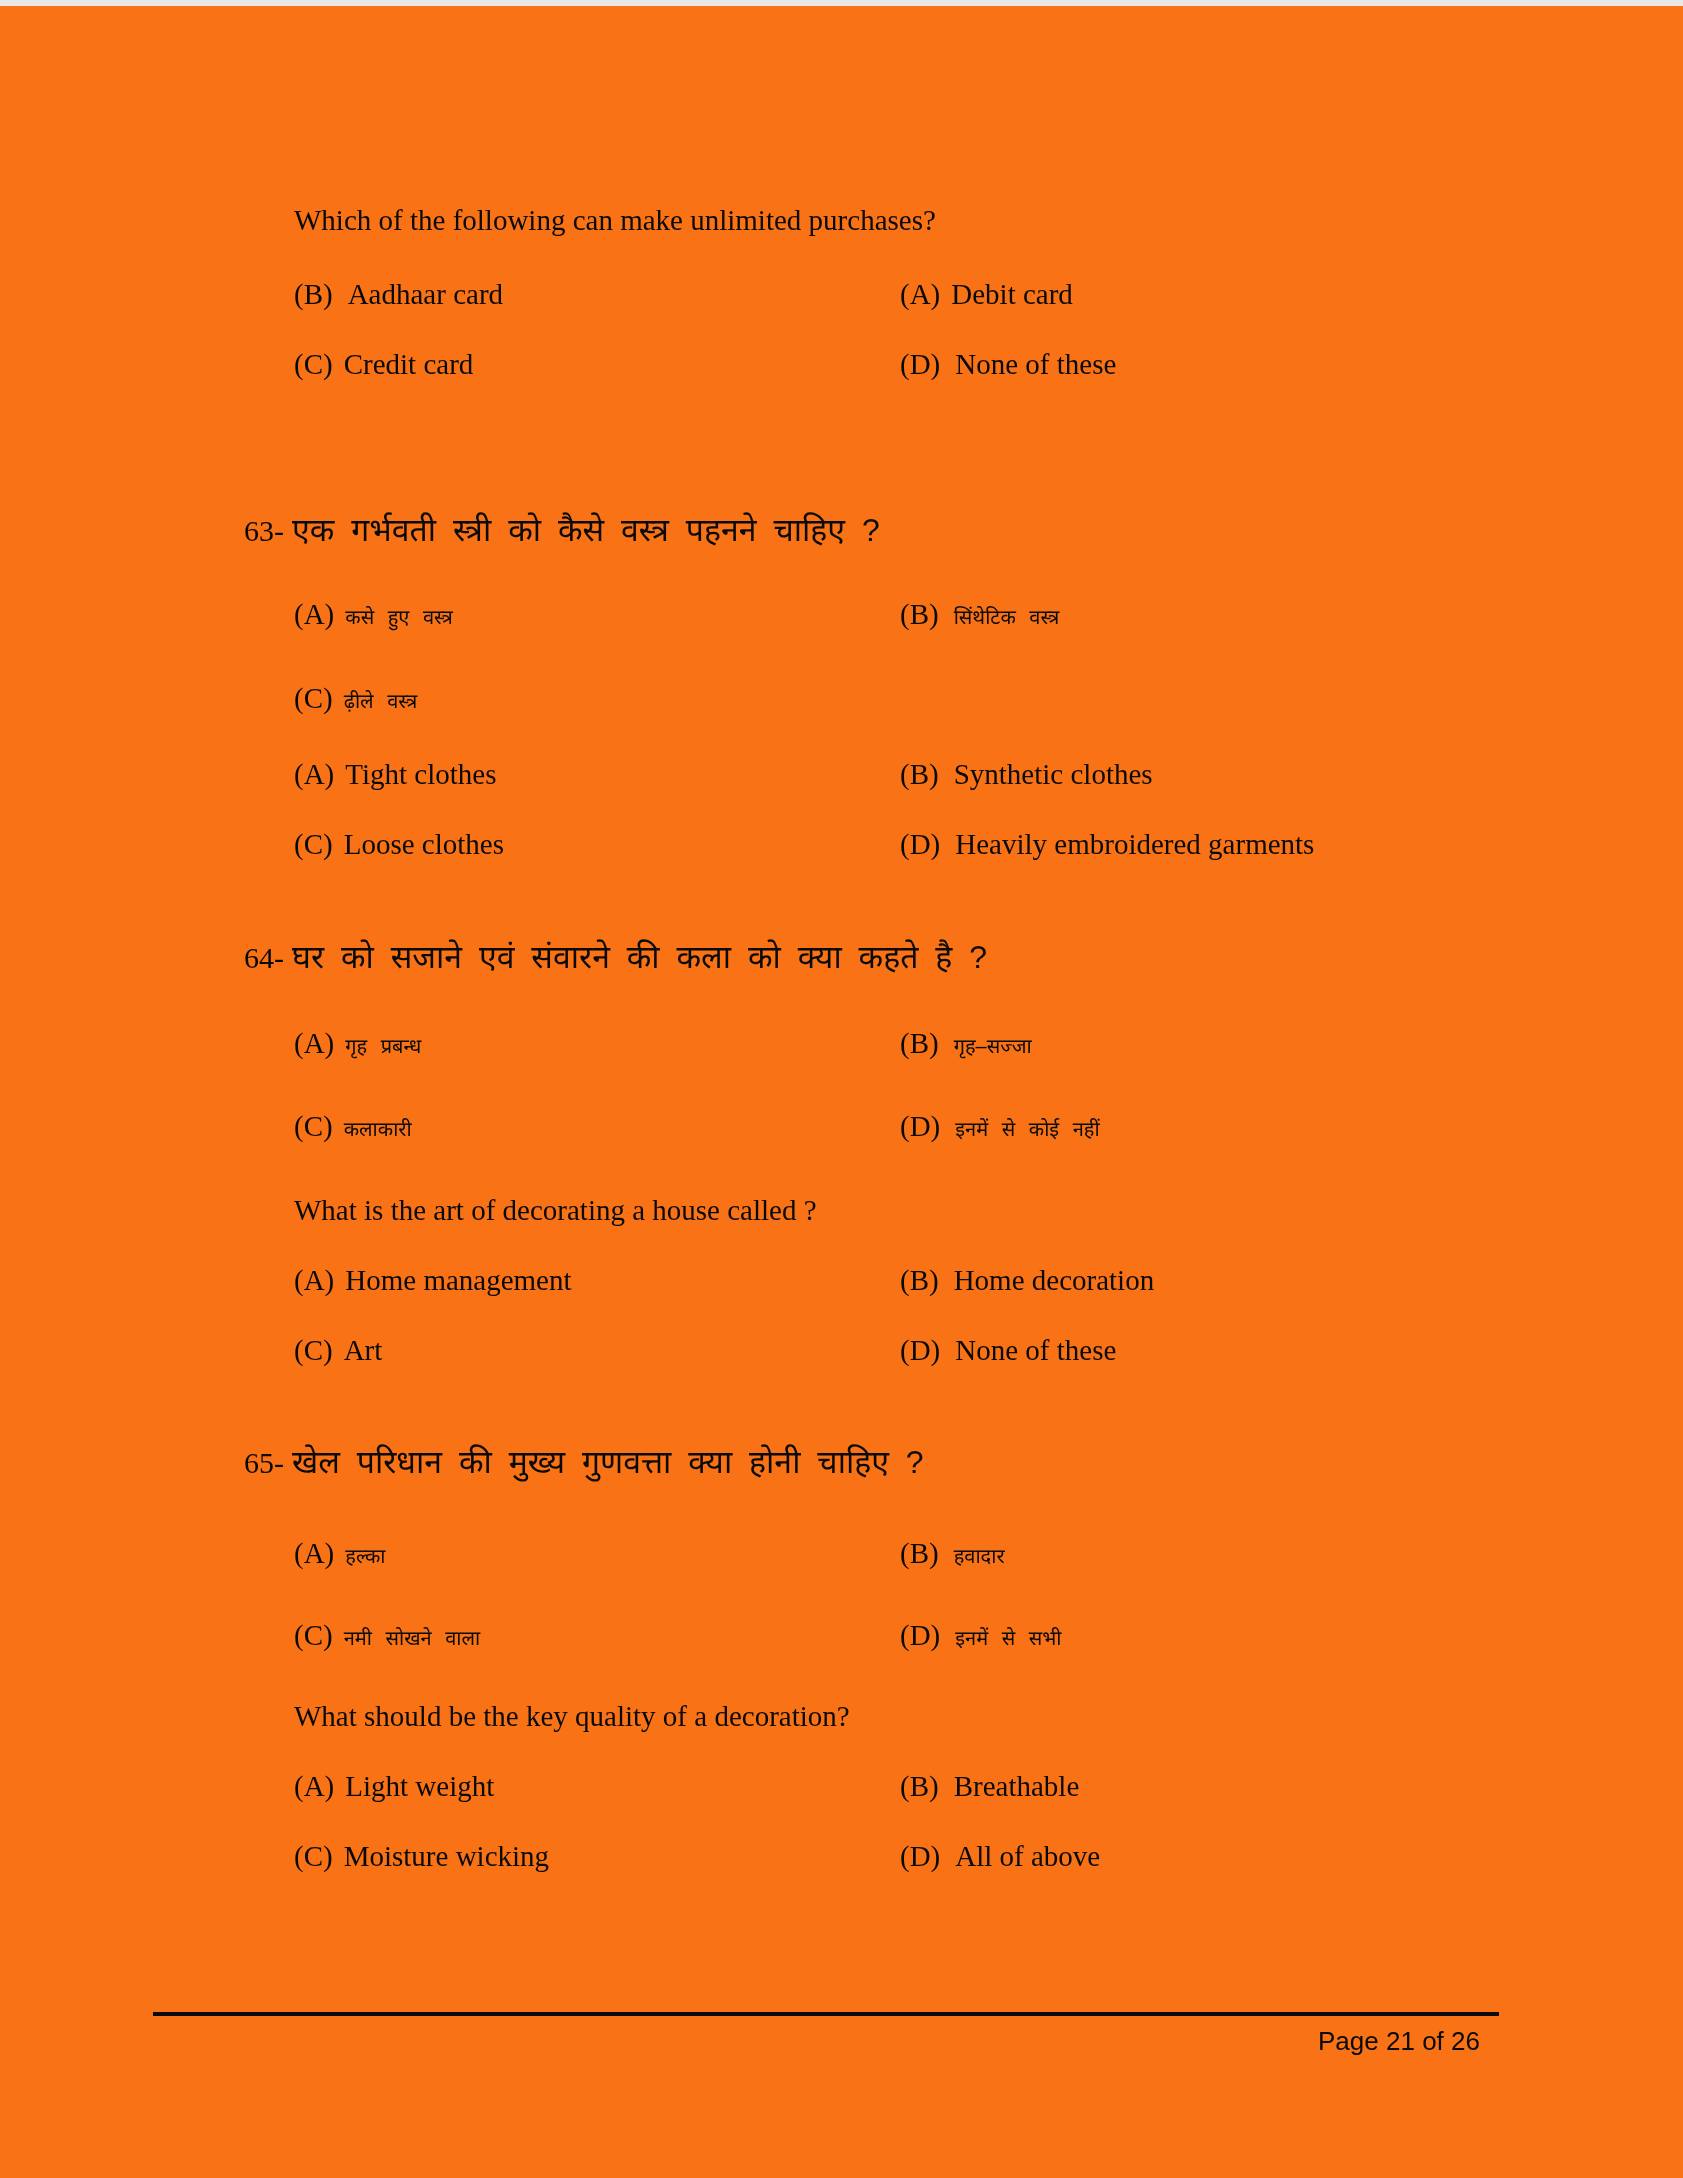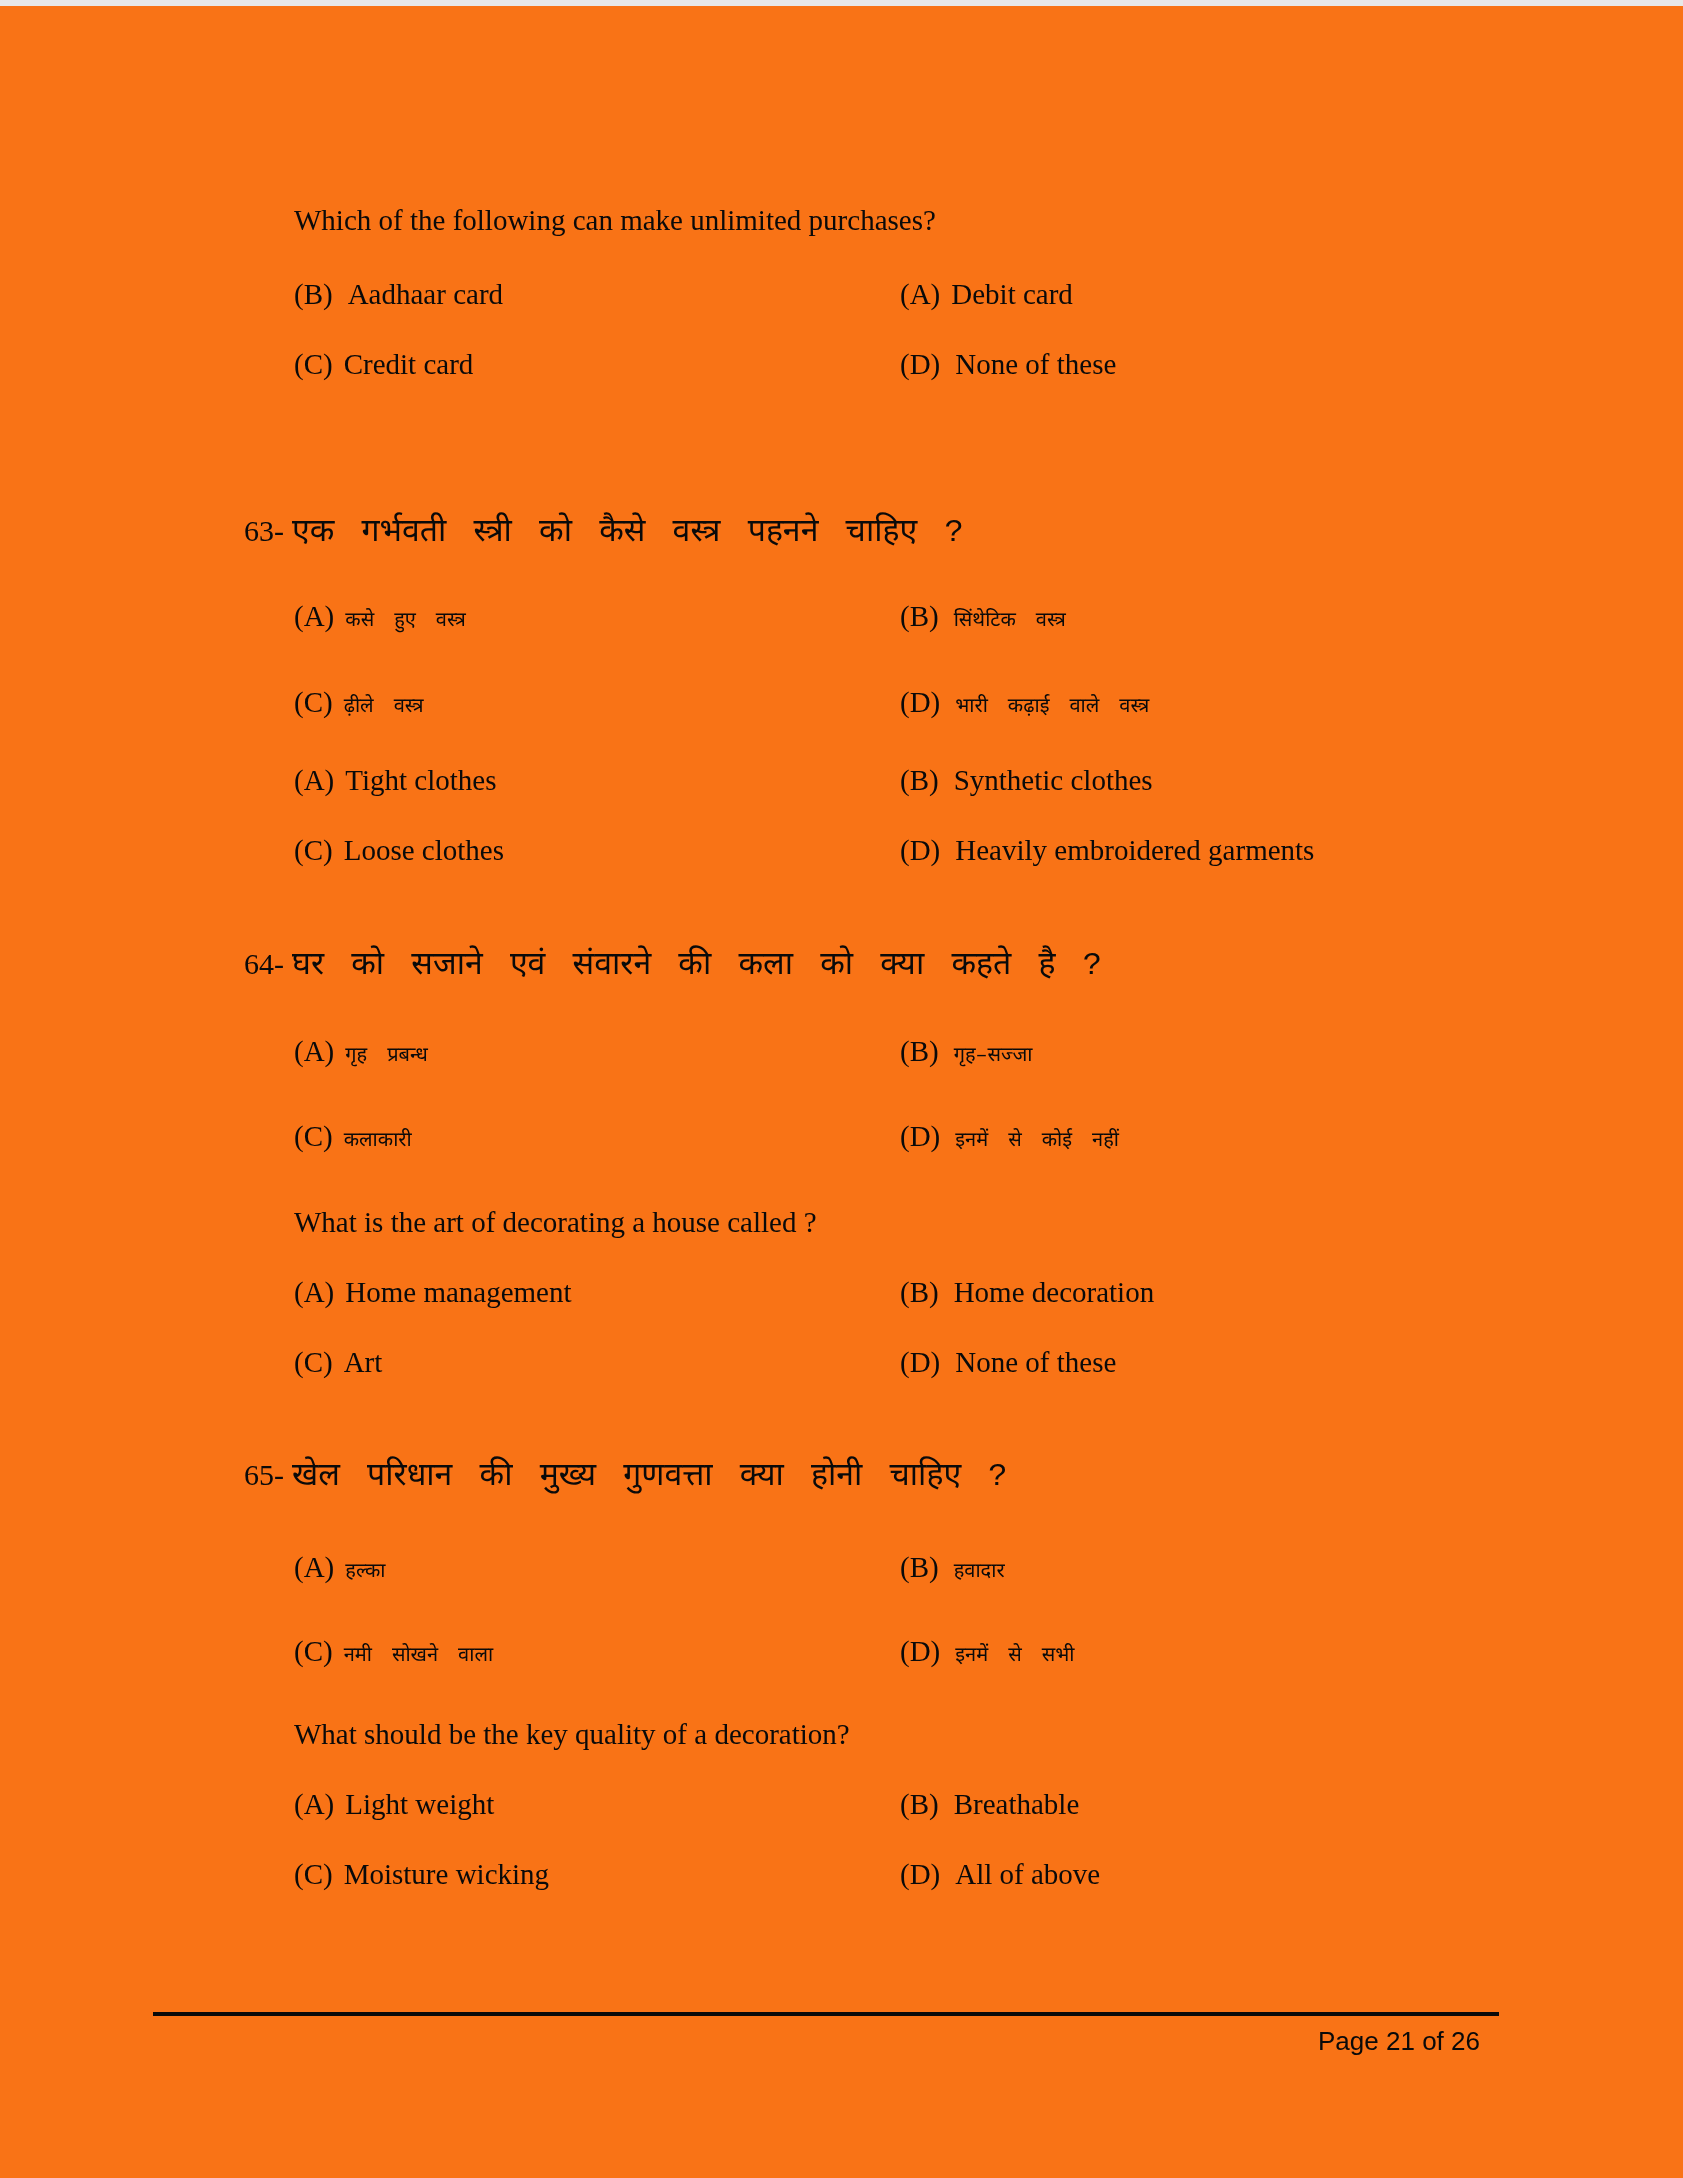--- a/index.html
+++ b/index.html
@@ -28,21 +28,21 @@
     font-size: 29px;
     line-height: 40px;
     margin-left: 50px;
   }
   .q-num {
     font-family: "Liberation Serif", "DejaVu Serif", serif;
     font-size: 30px;
     margin-right: 8px;
   }
   .q-text-hi, .opt-text-hi {
-    font-family: Liberation Mono, monospace;
+    font-family: Liberation Sans, sans-serif;
     word-spacing: 8px;
   }
   .opt-row {
     display: grid;
     grid-template-columns: 606px auto;
     margin-left: 50px;
   }
   .opt-row.english { font-size: 29px; line-height: 40px; }
   .opt-row.hindi   { font-size: 29px; line-height: 44px; }
   .opt-row.hindi .opt-text-hi { font-size: 20px; }
@@ -104,23 +104,20 @@
           <span class="opt-label">(A)</span><span class="opt-text-hi">कसे हुए वस्त्र</span>
         </div>
         <div class="opt opt-col-b">
           <span class="opt-label">(B)</span><span class="opt-text-hi">सिंथेटिक वस्त्र</span>
         </div>
       </div>
       <div class="opt-row hindi" style="margin-top:37px">
         <div class="opt">
           <span class="opt-label">(C)</span><span class="opt-text-hi">ढ़ीले वस्त्र</span>
         </div>
-        <div class="opt opt-col-b">
-          <span class="opt-label">(D)</span><span class="opt-text-hi">भारी कढ़ाई वाले वस्त्र</span>
-        </div>
       </div>
       <div class="opt-row english" style="margin-top:31px">
         <div class="opt">
           <span class="opt-label">(A)</span><span class="opt-text">Tight clothes</span>
         </div>
         <div class="opt opt-col-b">
           <span class="opt-label">(B)</span><span class="opt-text">Synthetic clothes</span>
         </div>
       </div>
       <div class="opt-row english" style="margin-top:30px">

